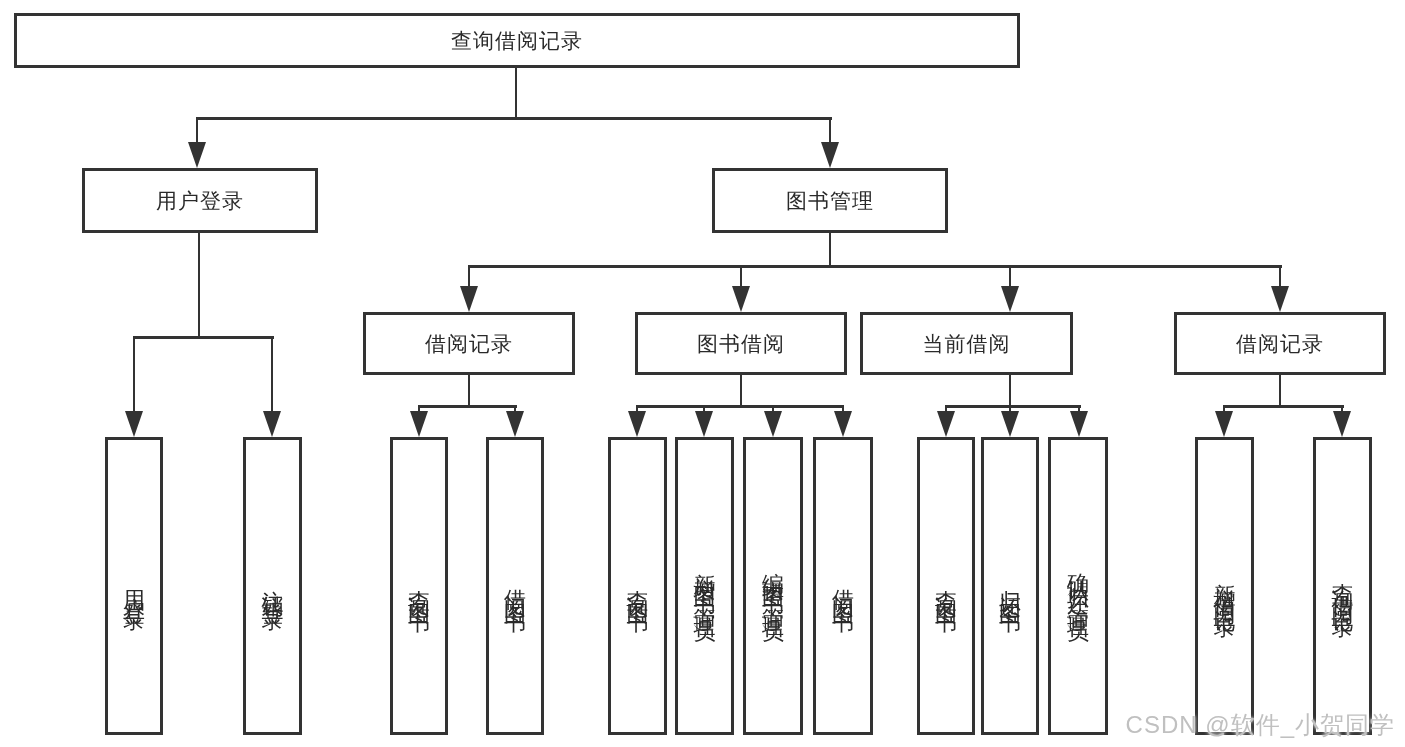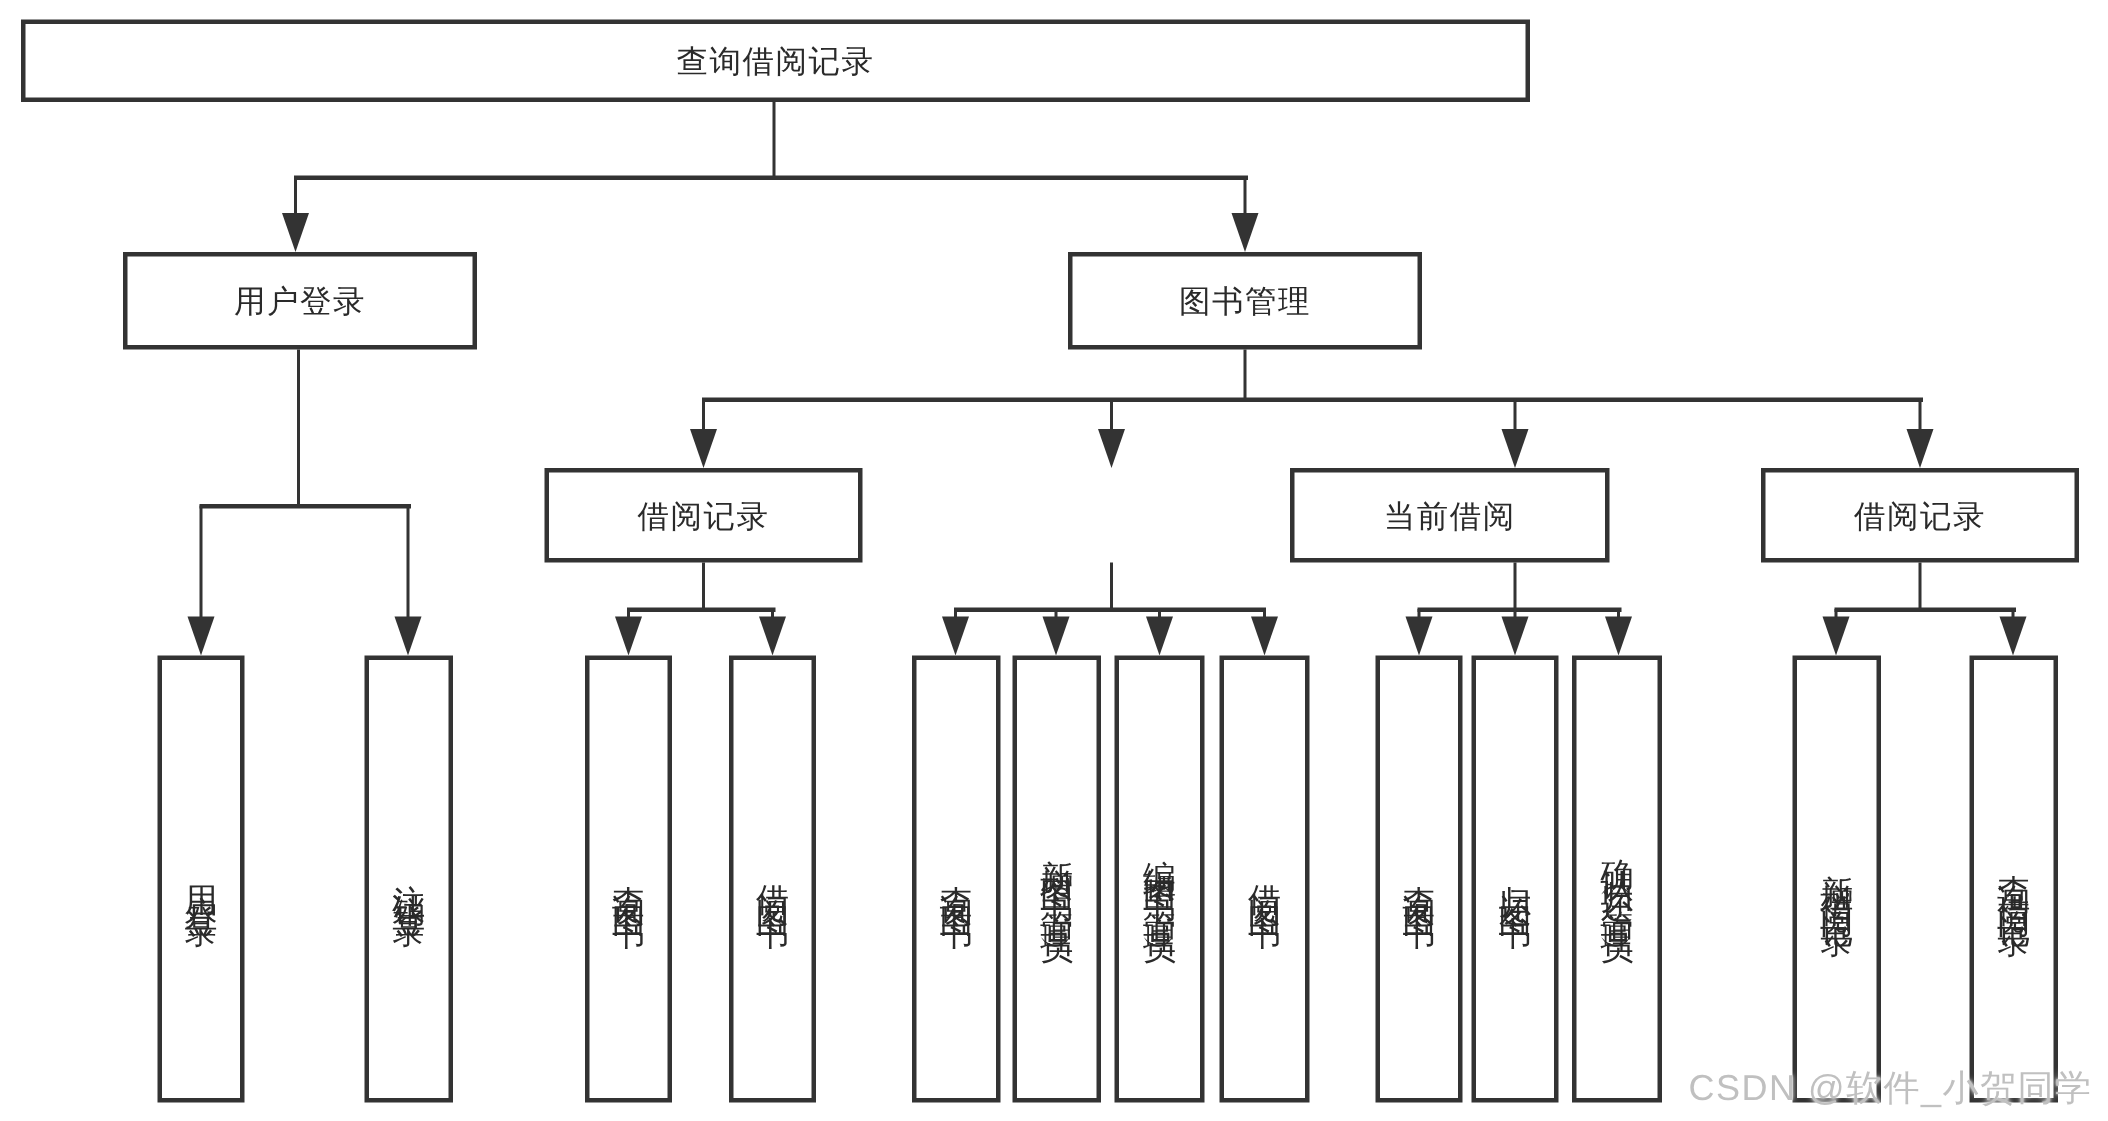--- a/index.html
+++ b/index.html
@@ -99,20 +99,23 @@
   <div class="shaft" style="left:740px;top:266px;height:22px;"></div>
   <div class="tri" style="left:732px;top:286px;"></div>
   <div class="shaft" style="left:1009px;top:266px;height:22px;"></div>
   <div class="tri" style="left:1001px;top:286px;"></div>
   <div class="shaft" style="left:1279px;top:266px;height:22px;"></div>
   <div class="tri" style="left:1271px;top:286px;"></div>
 
   <div class="hbox" style="left:363px;top:312px;width:212px;height:63px;">
     <span>借阅记录</span>
   </div>
+  <div class="hbox" style="left:635px;top:312px;width:212px;height:63px;">
+    <span>图书借阅</span>
+  </div>
   <div class="hbox" style="left:860px;top:312px;width:213px;height:63px;">
     <span>当前借阅</span>
   </div>
   <div class="hbox" style="left:1174px;top:312px;width:212px;height:63px;">
     <span>借阅记录</span>
   </div>
 
   <div class="vline" style="left:468px;top:375px;height:31px;"></div>
   <div class="hline" style="left:418px;top:405px;width:99px;"></div>
   <div class="shaft" style="left:418px;top:406px;height:8px;"></div>

